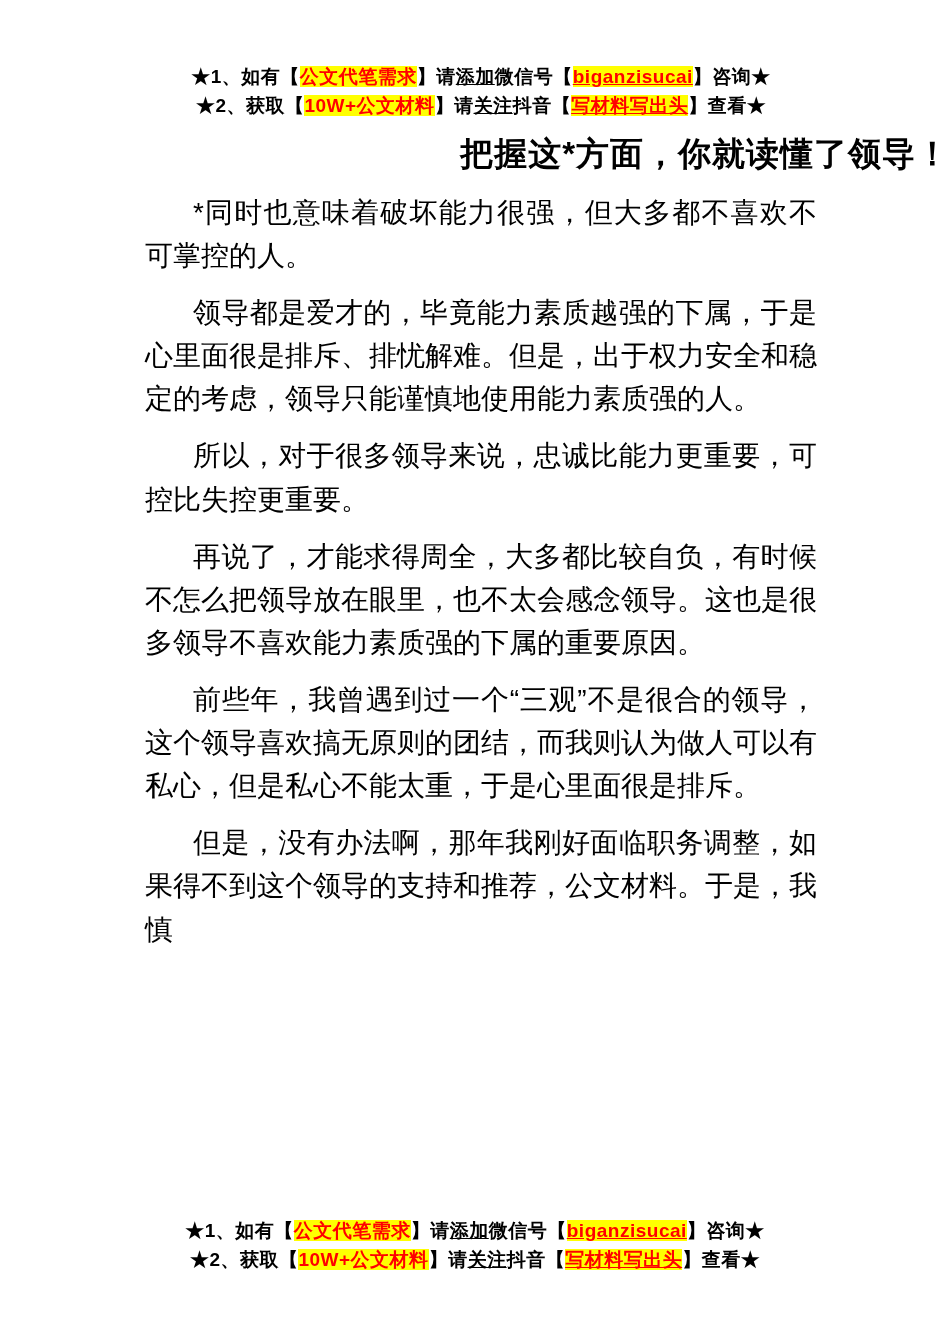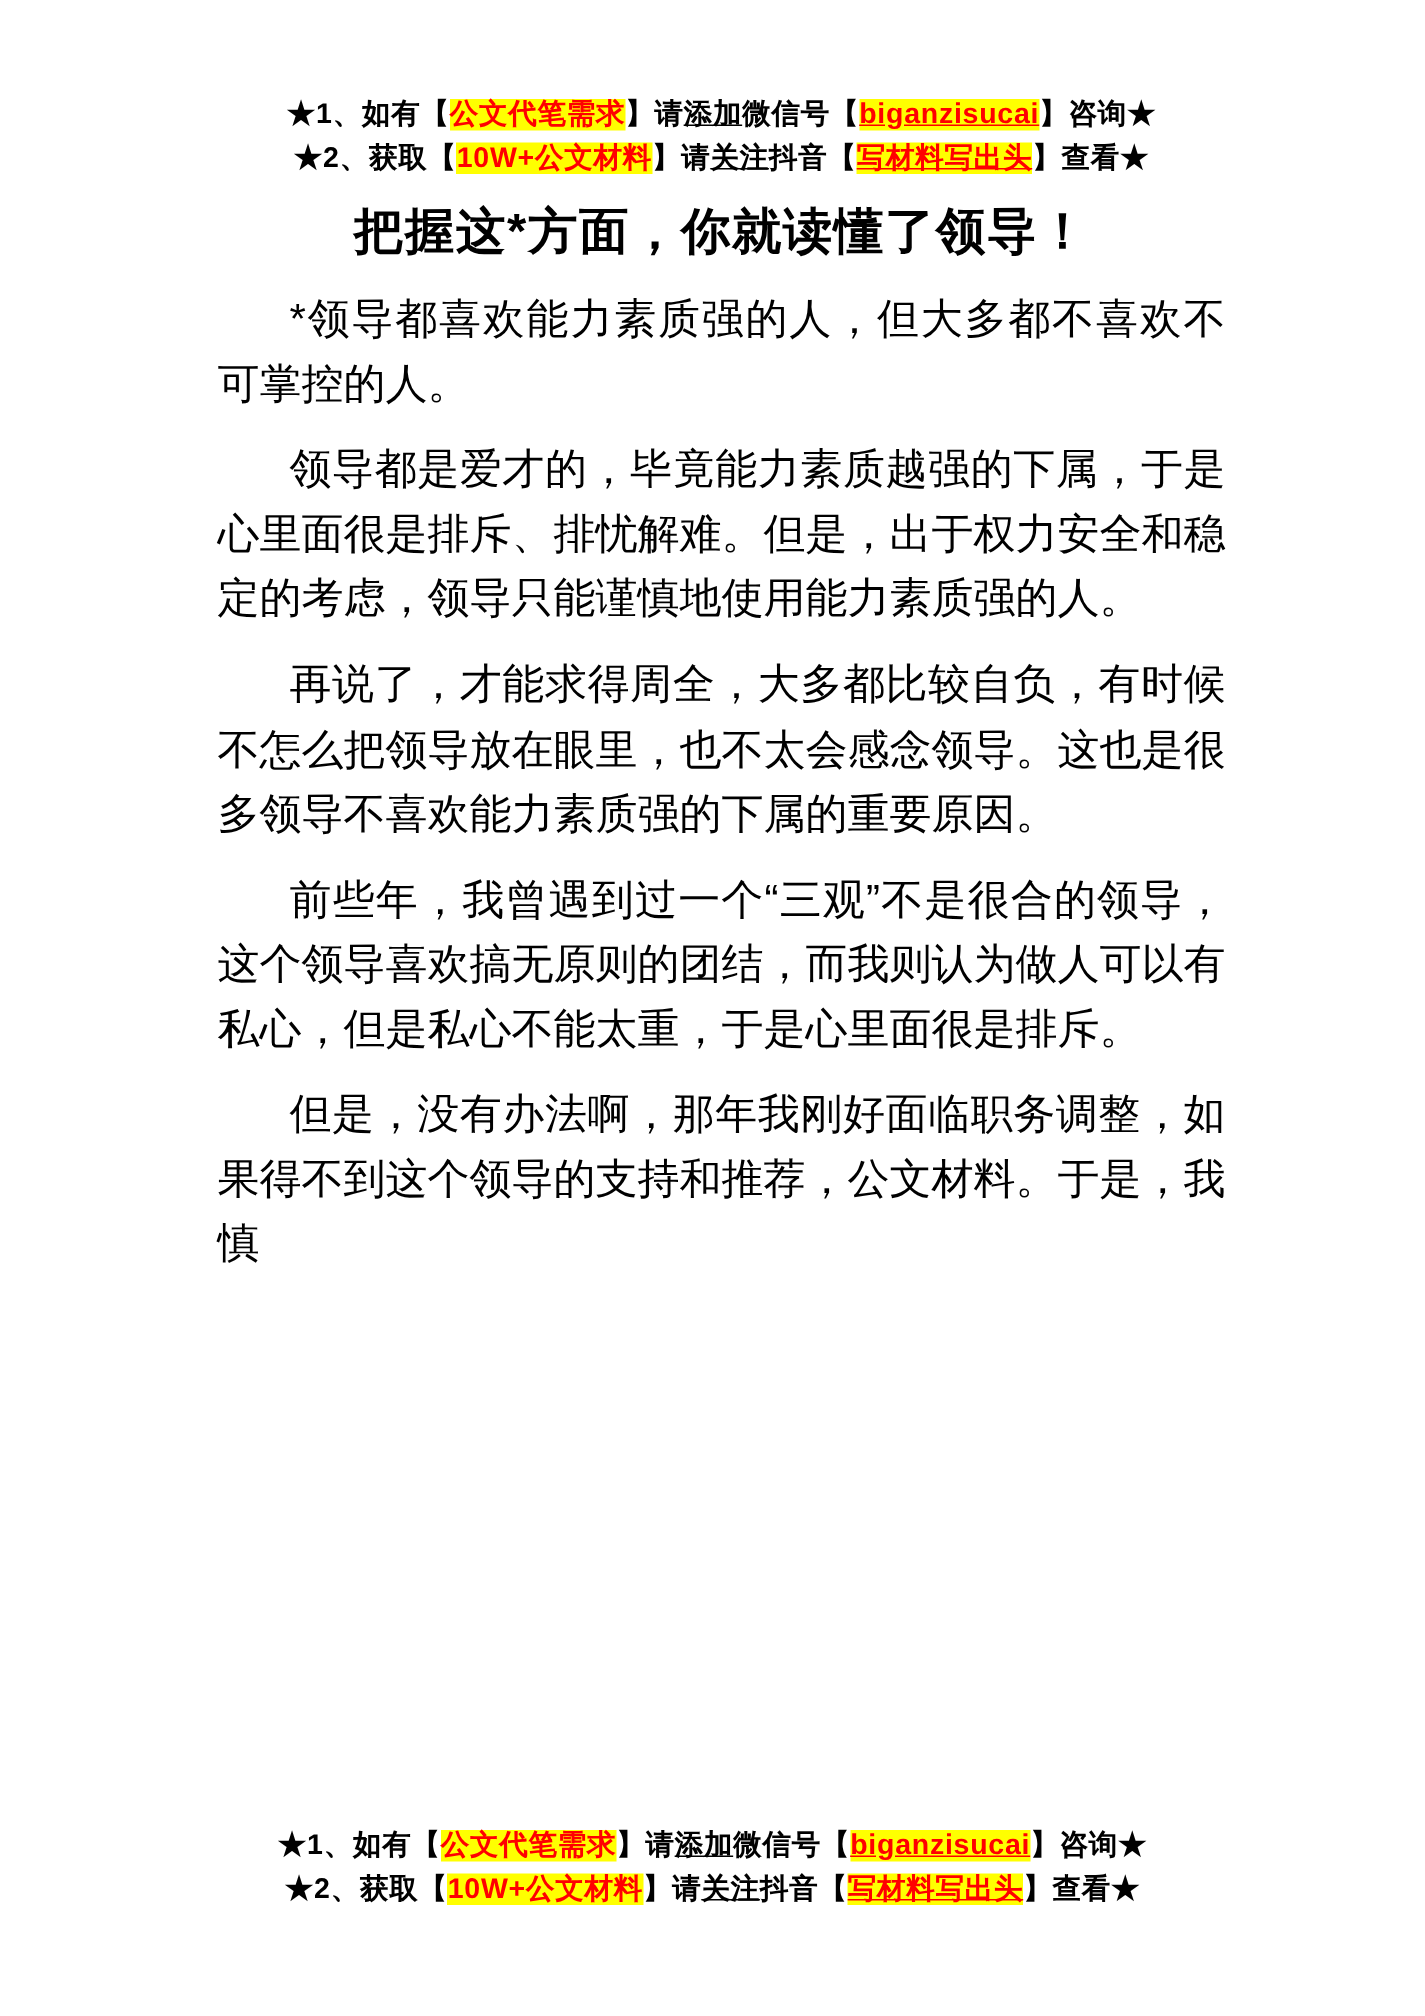--- a/index.html
+++ b/index.html
@@ -37,21 +37,21 @@
     color: var(--promo-red);
     background: var(--promo-highlight);
   }
   .promo-banner .u {
     text-decoration: underline;
   }
   .promo-header {
     padding-top: 62px;
   }
   .doc-title {
-    text-align: center;
+    text-align: right;
     font-size: 33px;
     font-weight: bold;
     letter-spacing: 1px;
     margin: 13px 0 0 0;
     line-height: 1.3;
   }
   .content {
     width: 672px;
     margin: 15px auto 0 auto;
     font-size: 28px;
@@ -75,22 +75,23 @@
 <div class="page">
 
   <div class="promo-banner promo-header">
     <div><span>★1、如有【</span><span class="hl">公文代笔需求</span><span>】请</span><span class="u">添加</span><span>微信号【</span><span class="hl u">biganzisucai</span><span>】咨询★</span></div>
     <div><span>★2、获取【</span><span class="hl">10W+公文材料</span><span>】请</span><span class="u">关注</span><span>抖音【</span><span class="hl u">写材料写出头</span><span>】查看★</span></div>
   </div>
 
   <h1 class="doc-title">把握这*方面，你就读懂了领导！</h1>
 
   <div class="content">
-    <p>*领导都喜欢能力素质强的人，但大多都不喜欢不可掌控的人。</p>
+    <p>*同时也意味着破坏能力很强，但大多都不喜欢不可掌控的人。</p>
     <p>领导都是爱才的，毕竟能力素质越强的下属，于是心里面很是排斥、排忧解难。但是，出于权力安全和稳定的考虑，领导只能谨慎地使用能力素质强的人。</p>
+    <p>所以，对于很多领导来说，忠诚比能力更重要，可控比失控更重要。</p>
     <p>再说了，才能求得周全，大多都比较自负，有时候不怎么把领导放在眼里，也不太会感念领导。这也是很多领导不喜欢能力素质强的下属的重要原因。</p>
     <p>前些年，我曾遇到过一个“三观”不是很合的领导，这个领导喜欢搞无原则的团结，而我则认为做人可以有私心，但是私心不能太重，于是心里面很是排斥。</p>
     <p>但是，没有办法啊，那年我刚好面临职务调整，如果得不到这个领导的支持和推荐，公文材料。于是，我慎</p>
   </div>
 
   <div class="promo-banner promo-footer">
     <div><span>★1、如有【</span><span class="hl">公文代笔需求</span><span>】请</span><span class="u">添加</span><span>微信号【</span><span class="hl u">biganzisucai</span><span>】咨询★</span></div>
     <div><span>★2、获取【</span><span class="hl">10W+公文材料</span><span>】请</span><span class="u">关注</span><span>抖音【</span><span class="hl u">写材料写出头</span><span>】查看★</span></div>
   </div>
 

